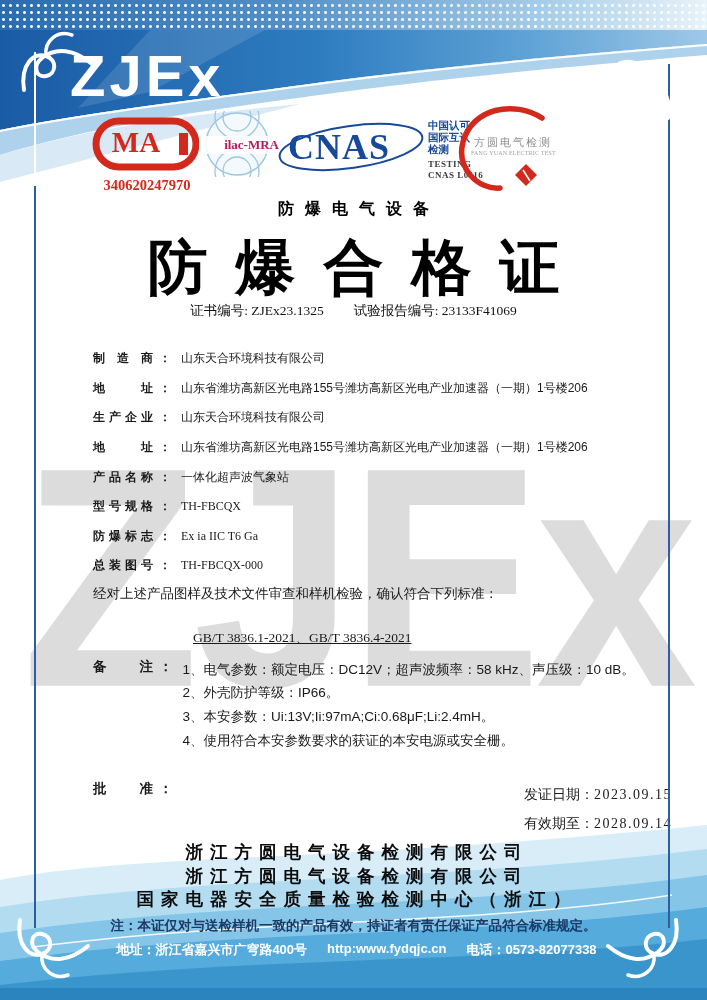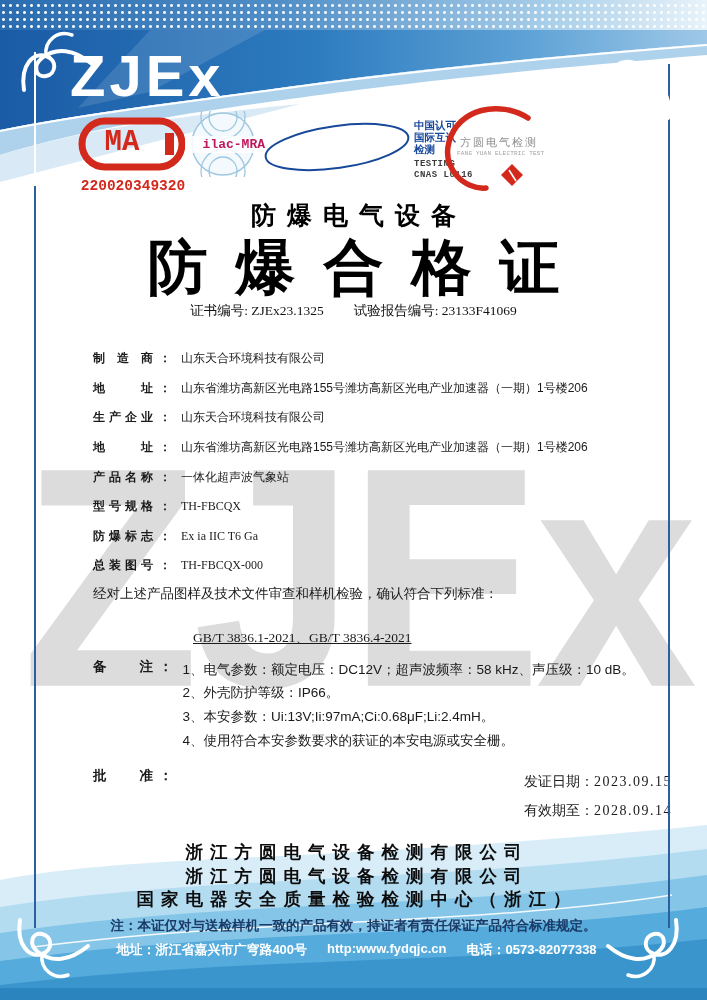--- a/index.html
+++ b/index.html
@@ -16,59 +16,59 @@
   .dots{position:absolute;top:0;left:0;right:0;height:31px;
     background:linear-gradient(90deg,#2a6cb0 0%,#528fc7 40%,#a9cfe9 78%,#e9f3fa 100%);}
   .dots::after{content:"";position:absolute;inset:2px 0;
     background-image:radial-gradient(circle,rgba(255,255,255,.92) 1.2px,rgba(255,255,255,0) 1.7px);
     background-size:7px 7px;}
   .hdr svg.swoosh{position:absolute;top:30px;left:0;}
   .brand{position:absolute;left:70px;top:42px;z-index:2;color:#fff;
     font-family:"Liberation Sans",sans-serif;font-weight:bold;font-size:58px;letter-spacing:4px;}
 
   
-  .logos{position:absolute;top:108px;left:0;right:0;height:92px;z-index:2;
-    font-family:Liberation Mono, monospace;}
+  .logos{position:absolute;top:108px;left:14px;right:0;height:92px;z-index:2;
+    font-family:Liberation Serif, serif;}
   .cma{position:absolute;left:74px;top:8px;width:118px;text-align:center;}
   .cma-num{color:#d3281c;font-weight:bold;font-size:14.5px;margin-top:1px;}
   .ilac{position:absolute;left:190px;top:3px;width:66px;height:66px;}
   .ilac-text{position:absolute;top:25px;left:-5px;right:-9px;text-align:right;
     font-weight:bold;font-size:13px;color:#be185d;background:rgba(255,255,255,.85);padding:1px 0;}
   .cnas{position:absolute;left:262px;top:10px;display:flex;}
   .cnas-mark{position:relative;width:150px;height:58px;}
   .cnas-word{position:absolute;left:12px;top:8px;font-weight:bold;font-size:36px;color:#17489a;letter-spacing:1px;}
   .cnas-mark svg{position:absolute;left:0;top:0;}
   .cnas-side{margin-left:2px;padding-top:2px;font-weight:bold;font-size:10.5px;line-height:12px;color:#17489a;}
   .cnas-sub{margin-top:3px;color:#3c3c3c;font-size:9px;line-height:10.5px;letter-spacing:.5px;font-weight:bold;}
   .fy{position:absolute;left:424px;top:-6px;width:140px;height:100px;}
   .fy-cn{position:absolute;left:36px;top:33px;color:#8f8f8f;font-size:11px;letter-spacing:2px;white-space:nowrap;}
   .fy-en{position:absolute;left:33px;top:48px;color:#a2a2a2;font-size:6px;letter-spacing:.2px;white-space:nowrap;}
 
   
   .subtitle{position:absolute;top:199px;left:0;right:0;z-index:2;text-align:center;
-    font-family:Liberation Mono, monospace;font-weight:bold;font-size:25px;letter-spacing:11px;text-indent:11px;color:#000;}
+    font-family:Liberation Mono, monospace;font-weight:bold;font-size:16px;letter-spacing:11px;text-indent:11px;color:#000;}
   .main-title{position:absolute;top:228px;left:0;right:0;z-index:2;text-align:center;
     font-family:"Liberation Sans",sans-serif;font-weight:bold;font-size:60px;letter-spacing:28px;text-indent:28px;color:#000;}
   .cert-line{position:absolute;top:302px;left:0;right:0;z-index:2;display:flex;justify-content:center;gap:30px;
     font-size:13.5px;color:#111;align-items:center;}
   .cert-line b{font-weight:normal;}
 
   
   .content{position:absolute;left:93px;top:344px;width:585px;z-index:2;color:#1a1a1a;}
   .frow{height:29.6px;display:flex;align-items:center;font-size:12px;}
   .flabel{width:60px;font-weight:bold;text-align:justify;text-align-last:justify;
     font-family:"Liberation Sans",sans-serif;flex:0 0 60px;}
   .fcolon{margin:0 10px 0 6px;font-weight:bold;}
   .fvalue{white-space:nowrap;}
   .fvalue.cjk{font-family:"Liberation Sans",sans-serif;}
   .statement{margin-top:1px;font-size:13.5px;line-height:24px;font-family:"Liberation Sans",sans-serif;}
   .standards{margin-top:20px;padding-left:100px;font-size:13.5px;line-height:24px;text-decoration:underline;}
   .remarks{display:flex;margin-top:8px;font-size:13.5px;align-items:flex-start;}
   .ritem{line-height:23.6px;white-space:nowrap;font-family:"Liberation Sans",sans-serif;}
-  .approval{display:flex;margin-top:15px;font-size:13.5px;align-items:flex-start;}
+  .approval{display:flex;margin-top:28px;font-size:13.5px;align-items:flex-start;}
   .adates{margin-left:auto;margin-right:6px;line-height:28px;font-size:14px;}
   .adates .dlabel{font-family:"Liberation Sans",sans-serif;}
   .adates .num{letter-spacing:1.5px;}
 
   
   .issuers{position:absolute;top:841px;left:0;right:0;z-index:3;text-align:center;
     font-family:"Liberation Sans",sans-serif;font-weight:bold;color:#0d0d0d;}
   .issuer{font-size:17.5px;line-height:23.6px;letter-spacing:7px;text-indent:7px;white-space:nowrap;}
   .fnote{position:absolute;top:917px;left:0;right:0;z-index:3;text-align:center;
     font-family:"Liberation Sans",sans-serif;font-weight:bold;font-size:13.5px;color:#1b3a66;}
@@ -114,39 +114,40 @@
     <div class="brand">ZJEx</div>
   </div>
 
   <div class="logos">
     <div class="cma">
       <svg width="112" height="56" viewBox="0 0 112 56">
         <rect x="5" y="5" width="100" height="46" rx="23" fill="none" stroke="#d3281c" stroke-width="7"></rect>
         <rect x="88" y="17" width="9" height="22" fill="#d3281c"></rect>
       </svg>
       <div style="position:absolute;left:0;top:10px;width:96px;text-align:center;font-weight:bold;font-size:29px;color:#d3281c;">MA</div>
-      <div class="cma-num">220020349320</div>
+      <div class="cma-num">340620247970</div>
     </div>
 
     <div class="ilac">
       <svg width="66" height="66" viewBox="0 0 66 66">
         <circle cx="33" cy="33" r="31" fill="#f3f9fd" stroke="#9ec7e0" stroke-width="1.5"></circle>
         <circle cx="33" cy="6" r="14" fill="none" stroke="#9ec7e0" stroke-width="1.3"></circle>
         <circle cx="33" cy="6" r="22" fill="none" stroke="#9ec7e0" stroke-width="1.3"></circle>
         <circle cx="33" cy="60" r="14" fill="none" stroke="#9ec7e0" stroke-width="1.3"></circle>
         <circle cx="33" cy="60" r="22" fill="none" stroke="#9ec7e0" stroke-width="1.3"></circle>
       </svg>
       <div class="ilac-text">ilac-MRA</div>
     </div>
 
     <div class="cnas">
       <div class="cnas-mark">
         <svg width="150" height="58" viewBox="0 0 150 58">
           <ellipse cx="75" cy="29" rx="72" ry="21" transform="rotate(-8 75 29)" fill="none" stroke="#17489a" stroke-width="2"></ellipse>
         </svg>
+        <div class="cnas-word">CNAS</div>
       </div>
       <div class="cnas-side">
         <div>中国认可</div>
         <div>国际互认</div>
         <div>检测</div>
         <div class="cnas-sub">
           <div>TESTING</div>
           <div>CNAS L0116</div>
         </div>
       </div>

